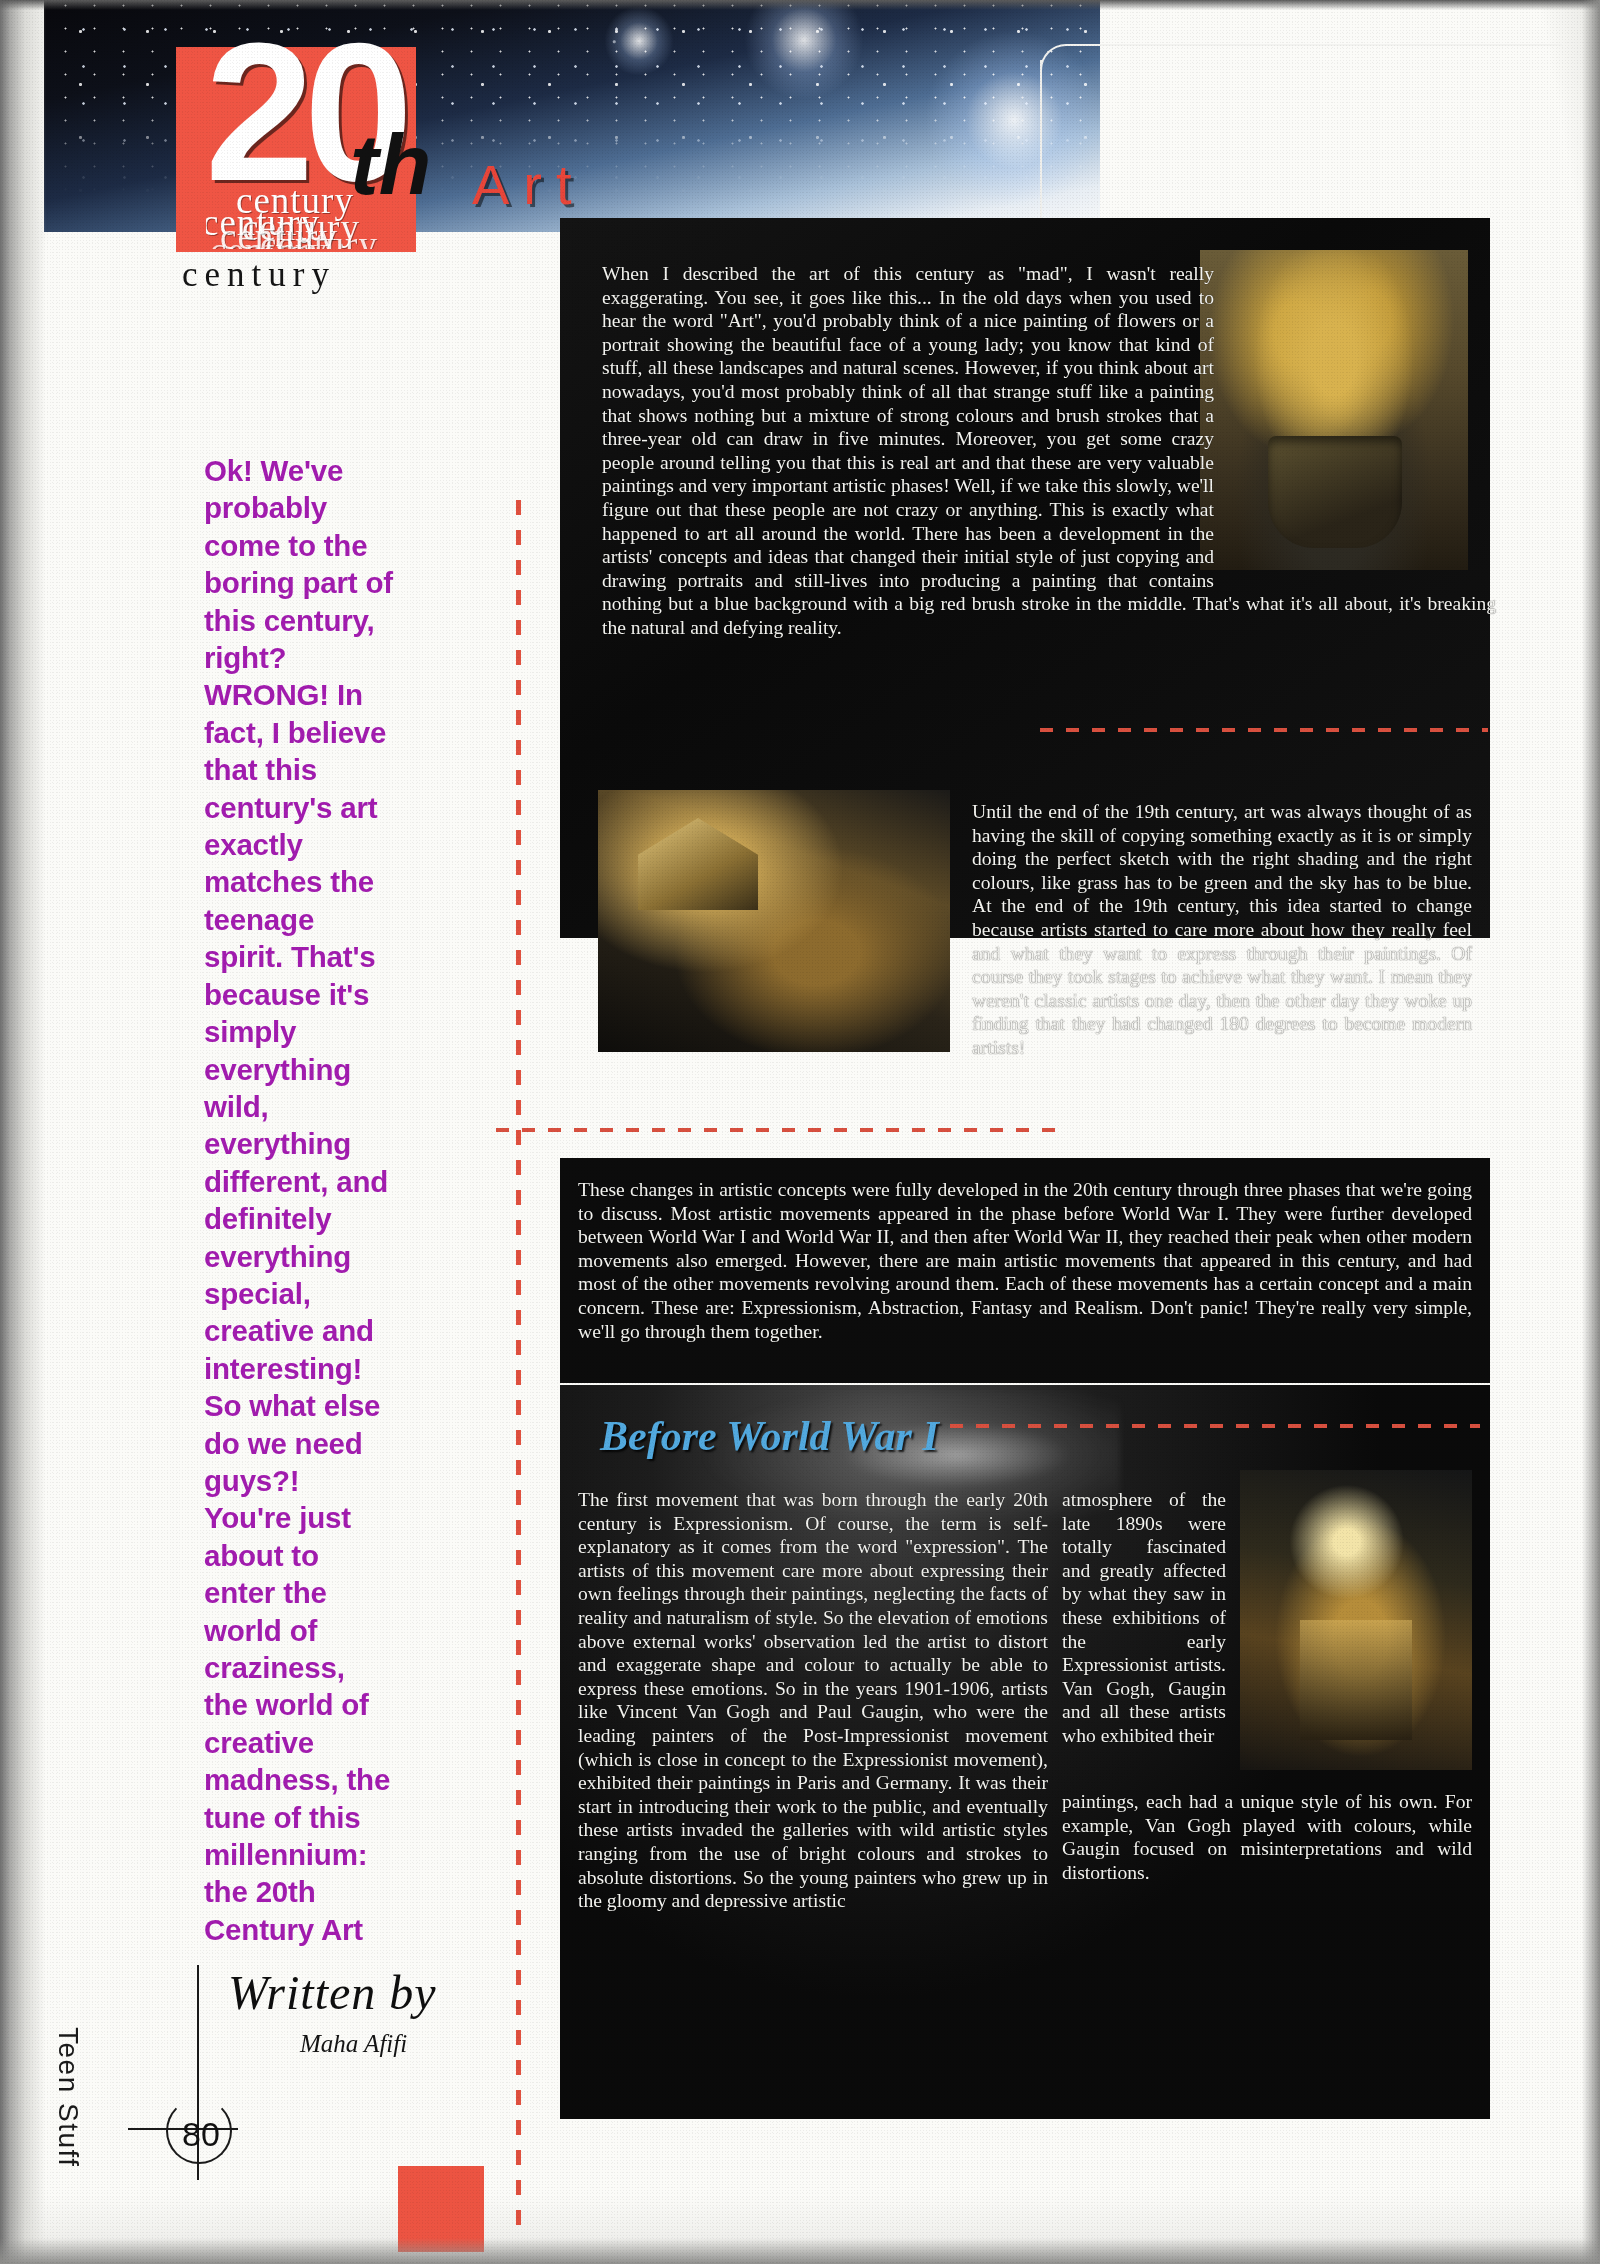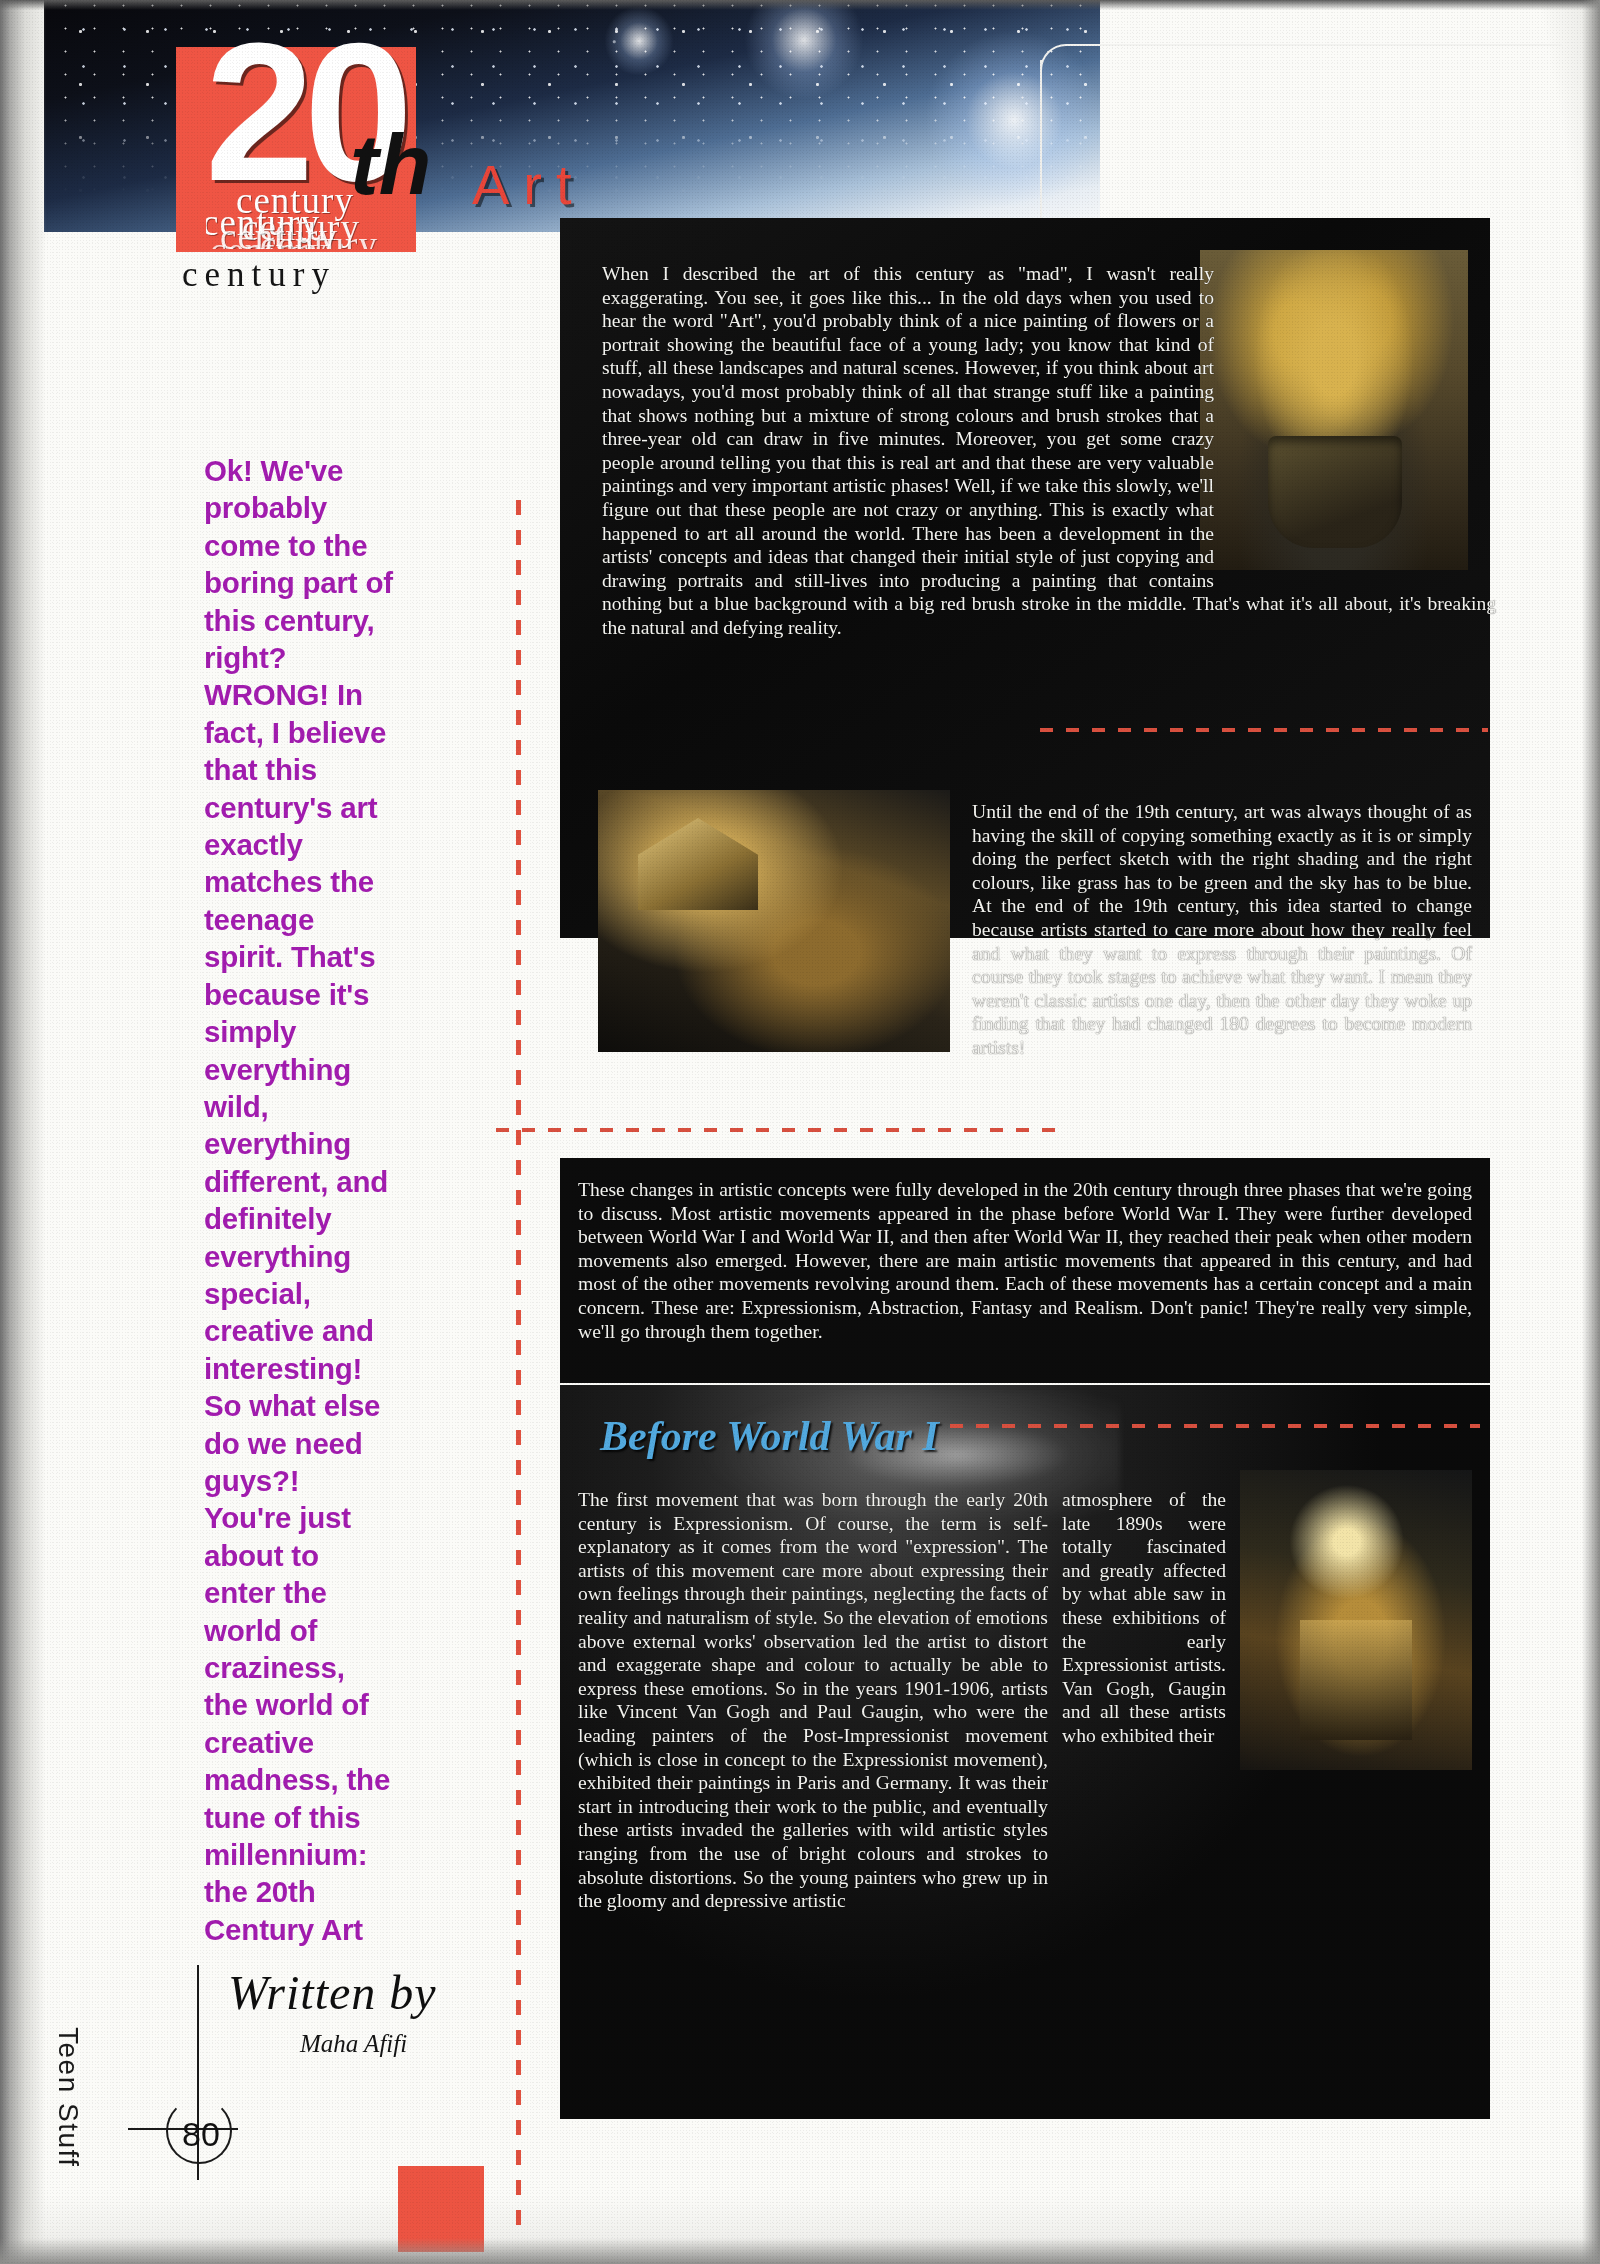--- a/index.html
+++ b/index.html
@@ -334,21 +334,22 @@
     <span>When I described the art of this century as "mad", I wasn't really exaggerating. You see, it goes like this... In the old days when you used to hear the word "Art", you'd probably think of a nice painting of flowers or a portrait showing the beautiful face of a young lady; you know that kind of stuff, all these landscapes and natural scenes. However, if you think about art nowadays, you'd most probably think of all that strange stuff like a painting that shows nothing but a mixture of strong colours and brush strokes that a three-year old can draw in five minutes. Moreover, you get some crazy people around telling you that this is real art and that these are very valuable paintings and very important artistic phases! Well, if we take this slowly, we'll figure out that these people are not crazy or anything. This is exactly what happened to art all around the world. There has been a development in the artists' concepts and ideas that changed their initial style of just copying and drawing portraits and still-lives into producing a painting that contains nothing but a blue background with a big red brush stroke in the middle. That's what it's all about, it's breaking the natural and defying reality.</span>
   </div>
 
   <div class="btext t2">Until the end of the 19th century, art was always thought of as having the skill of copying something exactly as it is or simply doing the perfect sketch with the right shading and the right colours, like grass has to be green and the sky has to be blue. At the end of the 19th century, this idea started to change because artists started to care more about how they really feel and what they want to express through their paintings. Of course they took stages to achieve what they want. I mean they weren't classic artists one day, then the other day they woke up finding that they had changed 180 degrees to become modern artists!</div>
 
   <div class="btext t3">These changes in artistic concepts were fully developed in the 20th century through three phases that we're going to discuss. Most artistic movements appeared in the phase before World War I. They were further developed between World War I and World War II, and then after World War II, they reached their peak when other modern movements also emerged. However, there are main artistic movements that appeared in this century, and had most of the other movements revolving around them. Each of these movements has a certain concept and a main concern. These are: Expressionism, Abstraction, Fantasy and Realism. Don't panic! They're really very simple, we'll go through them together.</div>
 
   <div class="sec-head">Before World War I</div>
 
   <div class="btext t4">The first movement that was born through the early 20th century is Expressionism. Of course, the term is self-explanatory as it comes from the word "expression". The artists of this movement care more about expressing their own feelings through their paintings, neglecting the facts of reality and naturalism of style. So the elevation of emotions above external works' observation led the artist to distort and exaggerate shape and colour to actually be able to express these emotions. So in the years 1901-1906, artists like Vincent Van Gogh and Paul Gaugin, who were the leading painters of the Post-Impressionist movement (which is close in concept to the Expressionist movement), exhibited their paintings in Paris and Germany. It was their start in introducing their work to the public, and eventually these artists invaded the galleries with wild artistic styles ranging from the use of bright colours and strokes to absolute distortions. So the young painters who grew up in the gloomy and depressive artistic</div>
-  <div class="btext t5">atmosphere of the late 1890s were totally fascinated and greatly affected by what able saw in these exhibitions of the early Expressionist artists. Van Gogh, Gaugin and all these artists who exhibited their</div>
+  <div class="btext t5">atmosphere of the late 1890s were totally fascinated and greatly affected by what they saw in these exhibitions of the early Expressionist artists. Van Gogh, Gaugin and all these artists who exhibited their</div>
+  <div class="btext t6">paintings, each had a unique style of his own. For example, Van Gogh played with colours, while Gaugin focused on misinterpretations and wild distortions.</div>
 
   <div class="scan-left-shadow"></div>
   <div class="scan-top-shadow"></div>
   <div class="scan-right-shadow"></div>
   <div class="scan-bottom-shadow"></div>
   <div class="grain"></div>
 
 </div>
 
 </body></html>

